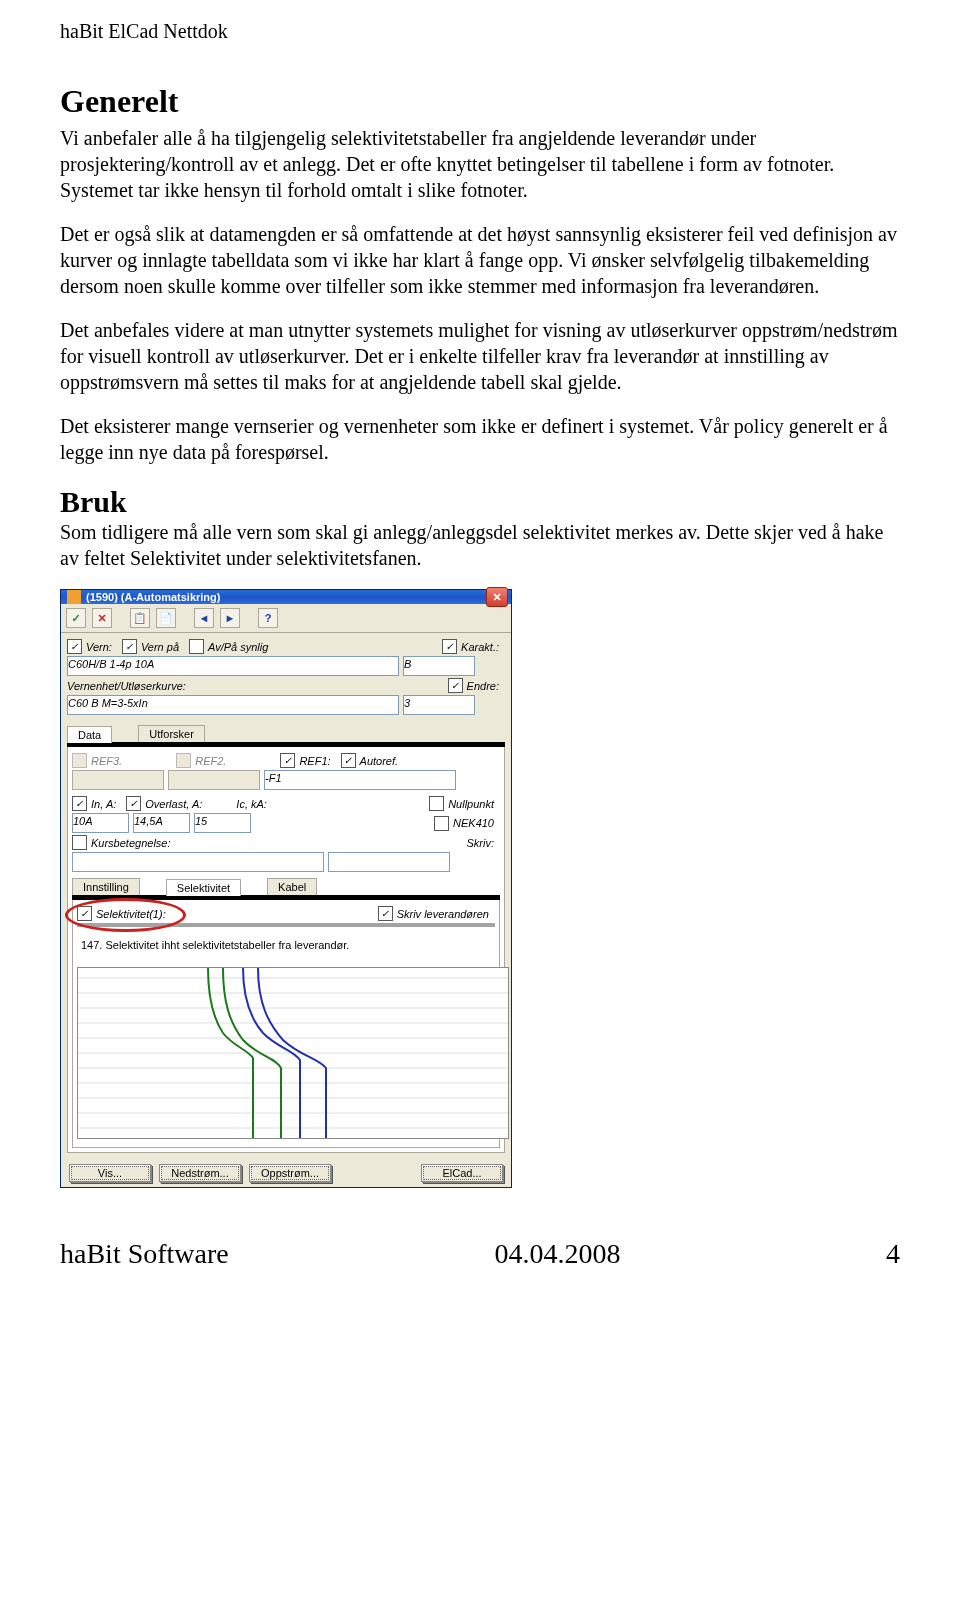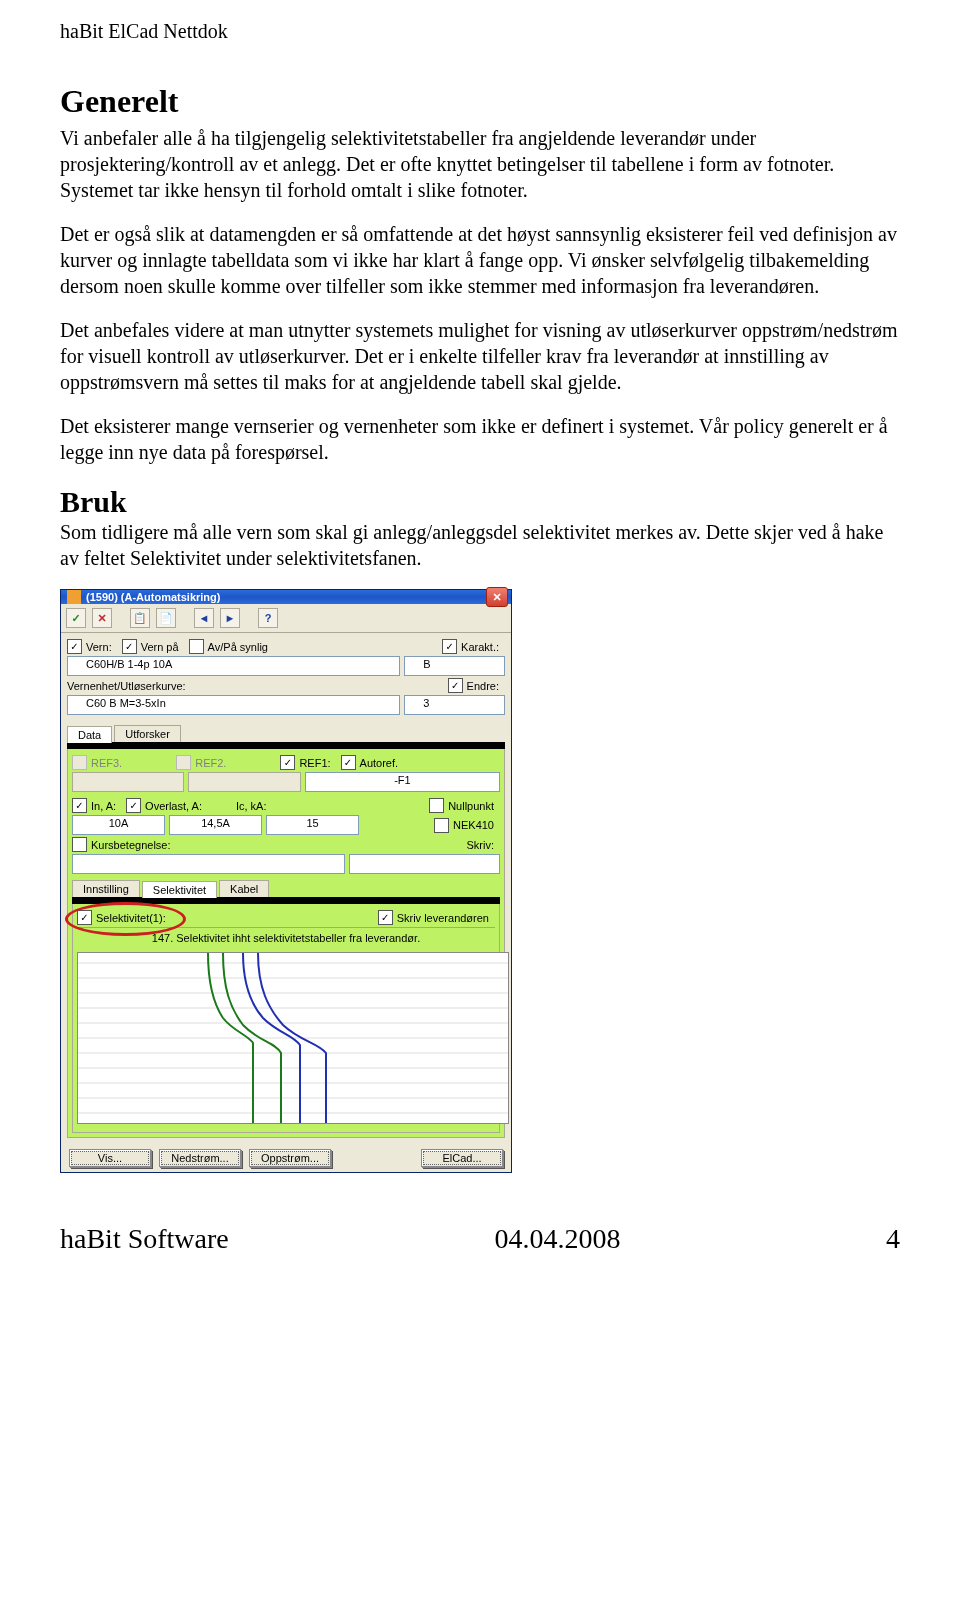--- a/index.html
+++ b/index.html
@@ -101,68 +101,69 @@
   .tb-help { color:#2040a0; font-weight:bold; }
 
   .section {
     padding: 4px 6px;
   }
   .row {
     display: flex;
     align-items: center;
     margin: 2px 0;
     gap: 4px;
+    font-style: italic;
   }
   .chk {
     width: 13px; height: 13px;
     border: 1px solid #555;
     background: #fff;
     display:inline-flex; align-items:center; justify-content:center;
     font-size:10px; line-height:10px;
   }
   .chk.on::after { content: "✓"; color:#000; }
   .chk.off { color:transparent; }
   .chk.disabled { background:#ece9d8; border-color:#bbb; }
   label.lbl {
     margin-right: 6px;
   }
   .field {
     background:#fff;
     border:1px solid #7f9db9;
     height:16px;
-    padding:1px 18px;
+    padding:1px 0;
     font-size:11px;
   }
   .field.readonly { background:#ece9d8; border-color:#aca899; }
 
   .tabs {
     display:flex;
-    border-bottom:7px solid #000000;
+    border-bottom:5px solid #000000;
     margin:4px 6px 0 6px;
+    gap:24px;
   }
   .tab {
     border:1px solid #aca899;
     border-bottom:none;
     padding:2px 10px;
     background:#ece9d8;
     margin-right:2px;
     font-size:11px;
   }
   .tab.active {
     background:#fff;
     position:relative;
     top:1px;
   }
   .tabpanel {
     border:1px solid #aca899;
     border-top:none;
     margin:0 6px 6px 6px;
-    background:#bef264;
+    background:#ffffff;
     padding:4px;
-    text-align:center;
   }
 
   .circle-annot {
     position:absolute;
     border:3px solid #cc2020;
     border-radius:50%;
     width:115px; height:28px;
     pointer-events:none;
   }
   .rel { position:relative; }
@@ -196,22 +197,22 @@
     box-shadow: inset 1px 1px 0 #fff, 1px 1px 0 #888, 2px 2px 0 #555;
     outline: 1px dotted #666;
     outline-offset: -3px;
   }
   .btn-spacer { flex:1; }
 
   .grey-lbl { color:#808080; }
 
   .note-line {
     font-size:11px;
-    padding: 4px 4px;
-    border-top:1px solid #a3a3a3;
+    padding: 12px 4px;
+    border-top:4px solid #a3a3a3;
   }
 </style>
 </head>
 <body>
 
 <div class="page">
   <div class="header">
     <div>haBit ElCad Nettdok</div>
   </div>
 

